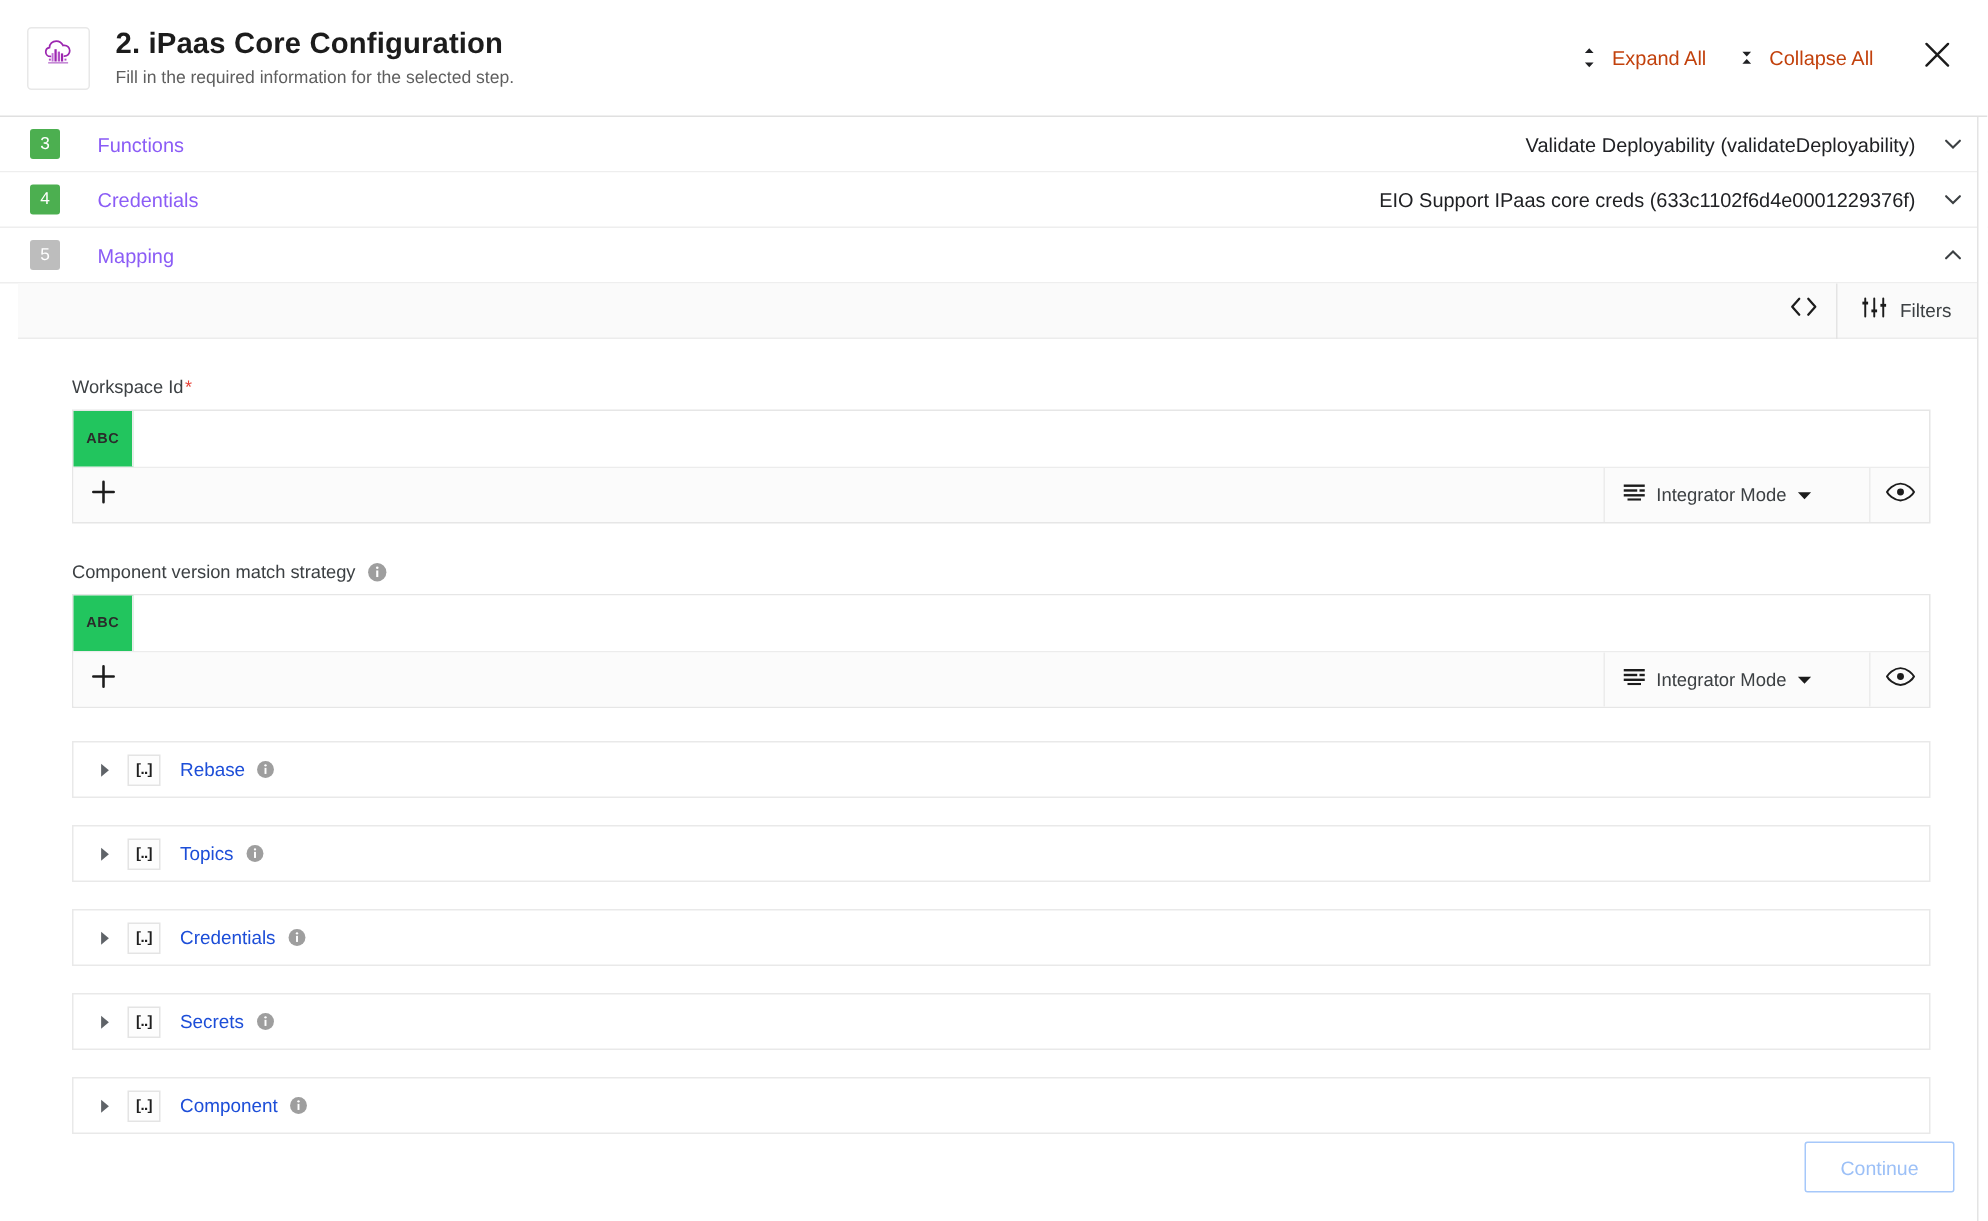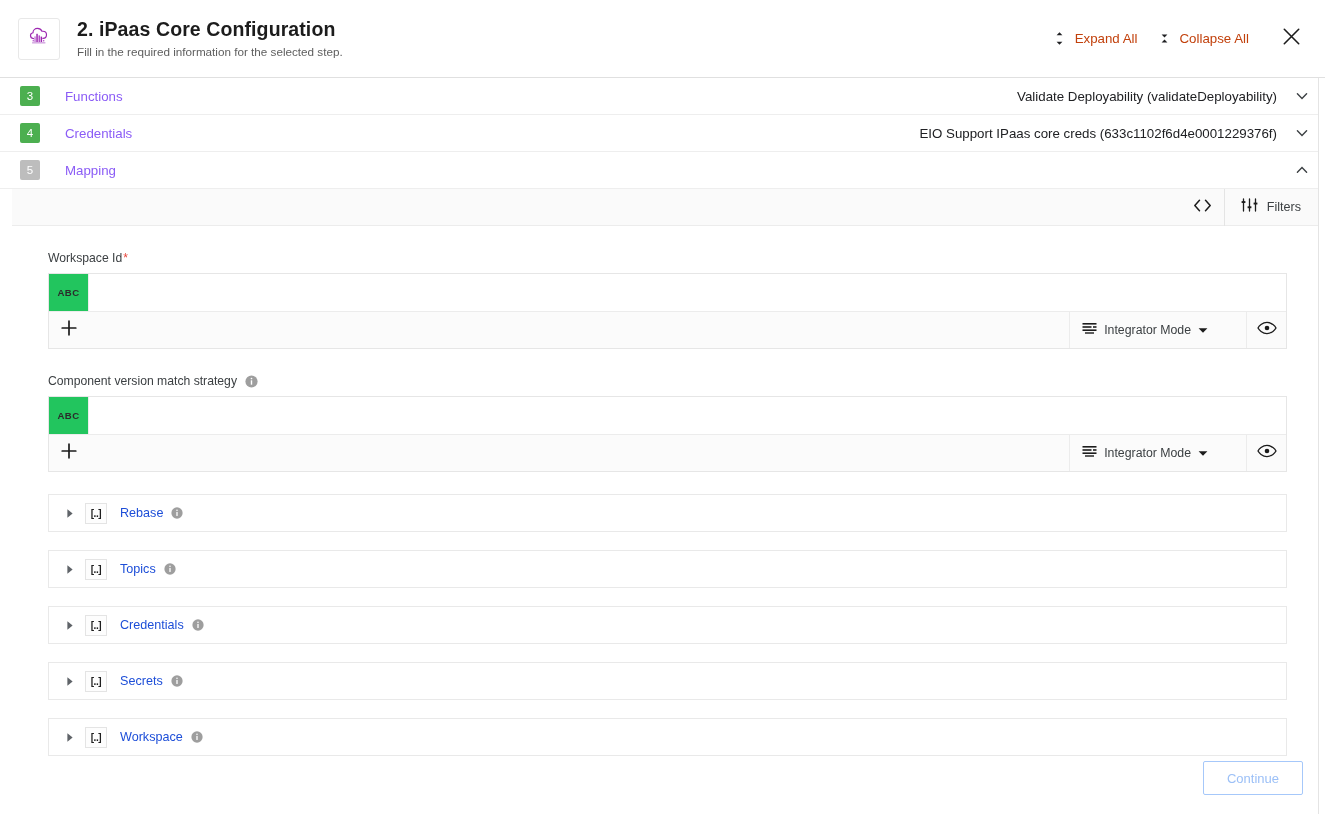--- a/index.html
+++ b/index.html
@@ -555,21 +555,21 @@
       </span>
     </div>
 
     <div class="arr-row">
       <span class="arr-caret">
         <svg width="9" height="11" viewBox="0 0 9 11">
             <path d="M1.4 1.2 6.6 5.5 1.4 9.8z" fill="#5f6368"></path>
           </svg>
       </span>
       <span class="arr-type">[..]</span>
-      <span class="arr-label">Workspace</span>
+      <span class="arr-label">Component</span>
       <span class="info-ico">
         <svg width="12" height="12" viewBox="0 0 13 13">
           <circle cx="6.5" cy="6.5" r="6.1" fill="#9e9e9e"></circle>
           <rect x="5.8" y="5.3" width="1.4" height="4.4" fill="#ffffff"></rect>
           <circle cx="6.5" cy="3.5" r="0.85" fill="#ffffff"></circle>
         </svg>
       </span>
     </div>
 
   </div>

